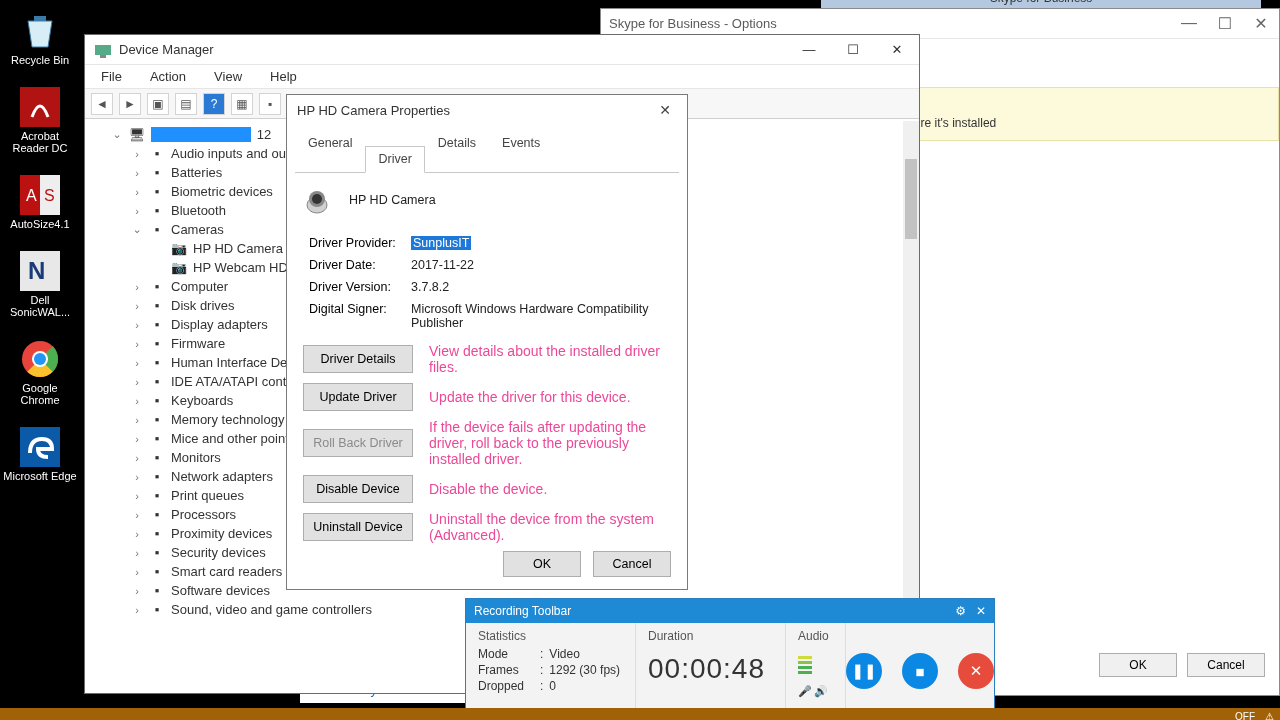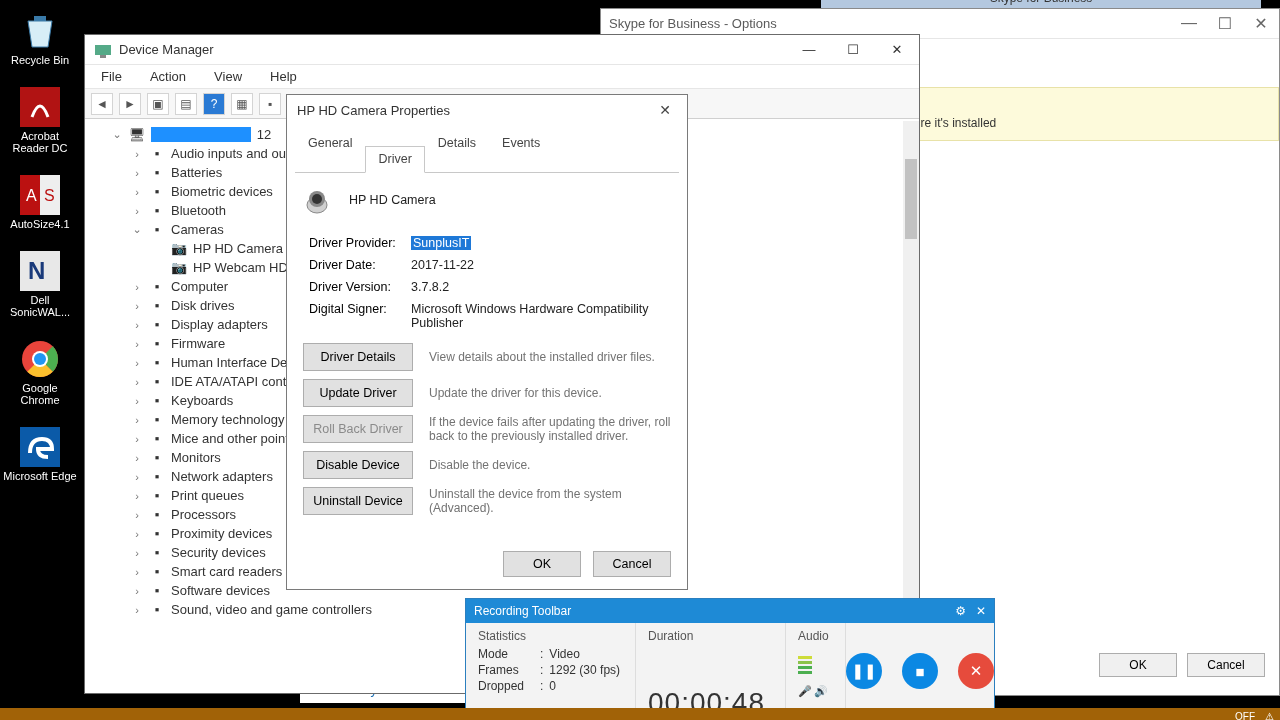--- a/index.html
+++ b/index.html
@@ -55,35 +55,35 @@
 .props .tabs .tab.active { border:1px solid #c8c8c8; border-bottom:1px solid #fff; background:#fff;margin-top:16px;}
 .props .body { padding:10px 16px 10px 16px; font-size:12.5px; color:#222;}
 .props .devrow { display:flex; align-items:center; gap:12px; margin-bottom:14px;}
 .props .devrow .cam{ width:34px; height:34px;}
 .props table.info td { padding:3px 4px; vertical-align:top;}
 .props table.info td.l { width:100px; color:#000;}
 .props .hl { background:#1e78d7; color:#fff; padding:0 2px;}
 .props .btn-row { display:flex; align-items:center; gap:16px; margin-top:8px;}
 .props .btn-row button { width:110px; height:28px; font-size:12.5px; background:#e1e1e1; border:1px solid #adadad;}
 .props .btn-row button:disabled { color:#8a8a8a;}
-.props .desc { flex:1; font-size:12px; color:#737373;}
+.props .desc { flex:1; font-size:14px; color:#ec4899;}
 .props .footer { position:absolute; bottom:12px; right:16px; display:flex; gap:12px;}
 .props .footer button { width:78px; height:26px; font-size:12.5px; background:#e1e1e1; border:1px solid #adadad;}
 
 
 .rec { position:absolute; left:465px; top:598px; width:530px; height:122px; background:#f3f3f3; border:1px solid #2b7fbf;}
 .rec .titlebar { height:24px; background:#1e8ad6; color:#fff; font-size:12px; display:flex; align-items:center; padding:0 8px; justify-content:space-between;}
 .rec .titlebar .r { display:flex; gap:10px; align-items:center;}
 .rec .cols { display:flex; height:calc(100% - 24px);}
 .rec .col { padding:6px 12px; font-size:12px; color:#333;}
 .rec .col h { display:block; color:#555; font-size:12px; margin-bottom:4px;}
 .rec .stats { width:170px; border-right:1px solid #ddd;}
 .rec .stats .row { display:flex; gap:6px; margin:2px 0;}
 .rec .stats .row .k{ width:56px;}
-.rec .dur { width:150px; border-right:1px solid #ddd; display:flex; flex-direction:column;gap:34px;}
+.rec .dur { width:150px; border-right:1px solid #ddd; display:flex; flex-direction:column;}
 .rec .dur .big { font-size:28px; font-weight:300; margin-top:6px; letter-spacing:1px;}
 .rec .aud { width:60px; border-right:1px solid #ddd;}
 .rec .ctrls { flex:1; display:flex; align-items:center; justify-content:center; gap:20px;}
 .rec .circ { width:36px; height:36px; border-radius:50%; display:flex; align-items:center; justify-content:center; color:#fff; font-size:15px;}
 .rec .pause { background:#0b88e3;}
 .rec .stop { background:#0b88e3;}
 .rec .cancel { background:#e64b3c;}
 
 
 .taskbar { position:absolute; left:0; right:0; bottom:0; height:12px; background:#a16207;}

